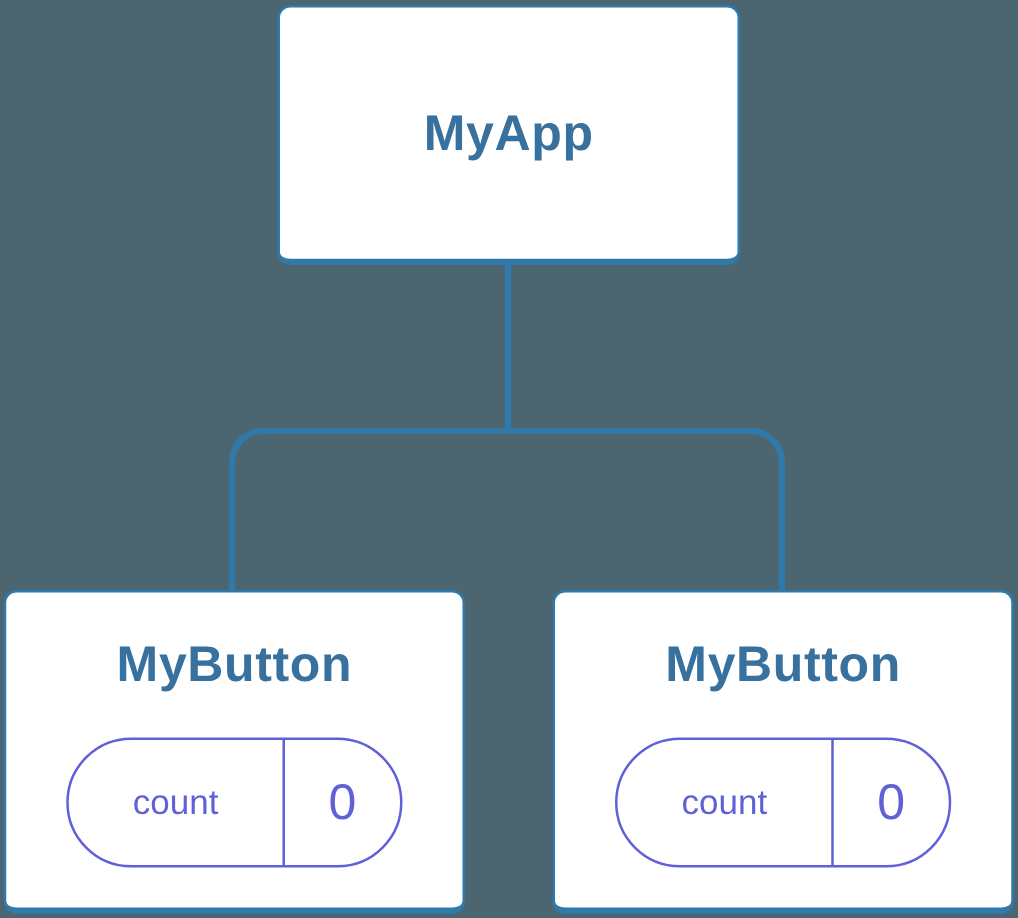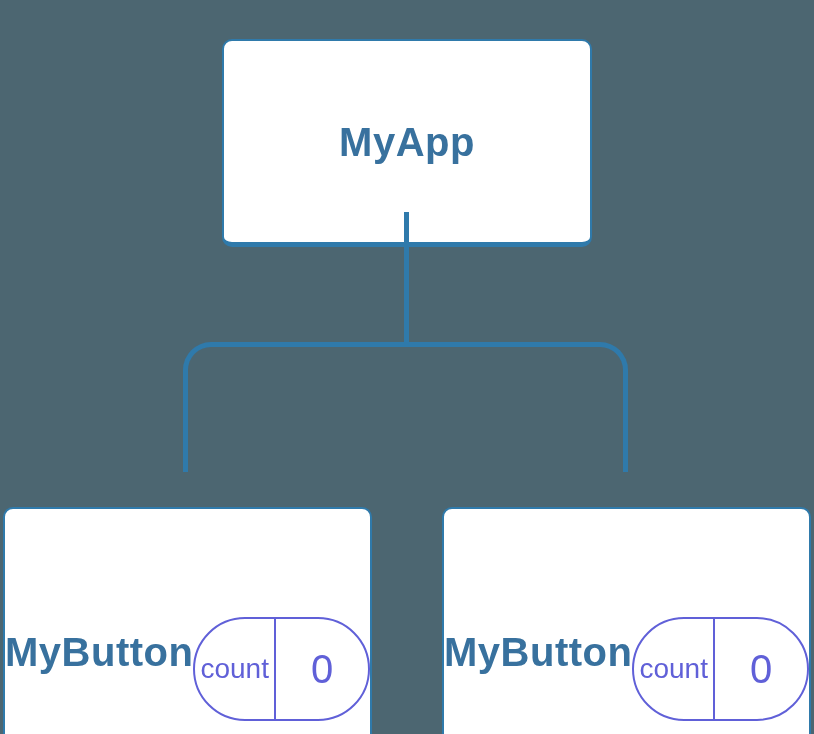--- a/index.html
+++ b/index.html
@@ -17,29 +17,28 @@
     width:814px;height:734px;
     background:var(--bg);
     overflow:hidden;
   }
   .node{
     position:absolute;
     background:var(--node_bg);
     border:2px solid var(--line);
     border-bottom-width:5px;
     border-radius:10px;
-    margin-top:35px;
   }
   .node-root{
     left:222px;top:4px;width:370px;height:208px;
     display:flex;align-items:center;justify-content:center;
   }
   .node-child{
     top:472px;width:369px;height:259px;
-    display:flex;flex-direction:row;align-items:center;
+    display:flex;flex-direction:column;align-items:center;
     padding-top:34px;
   }
   .node-child-left{left:3px;}
   .node-child-right{left:442px;}
   .node-title{
     color:var(--title);
     font-size:40px;font-weight:bold;
     line-height:48px;
     letter-spacing:0.5px;
   }

